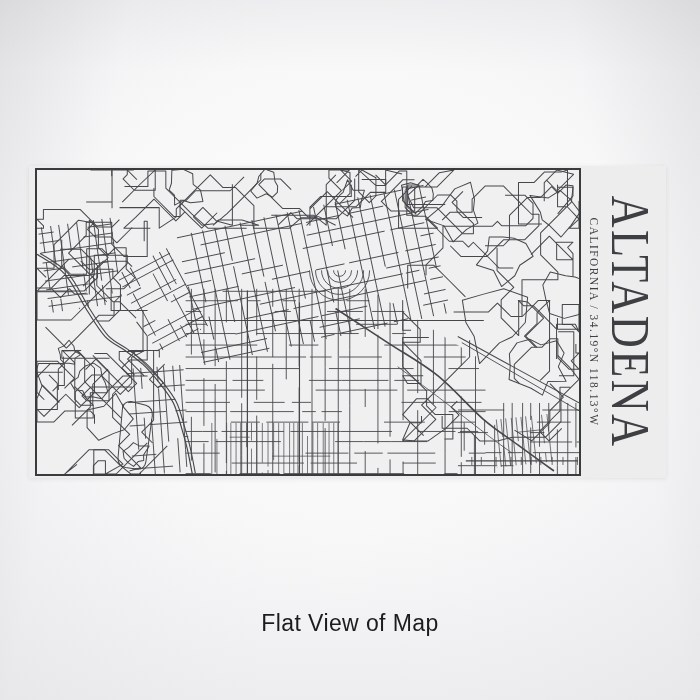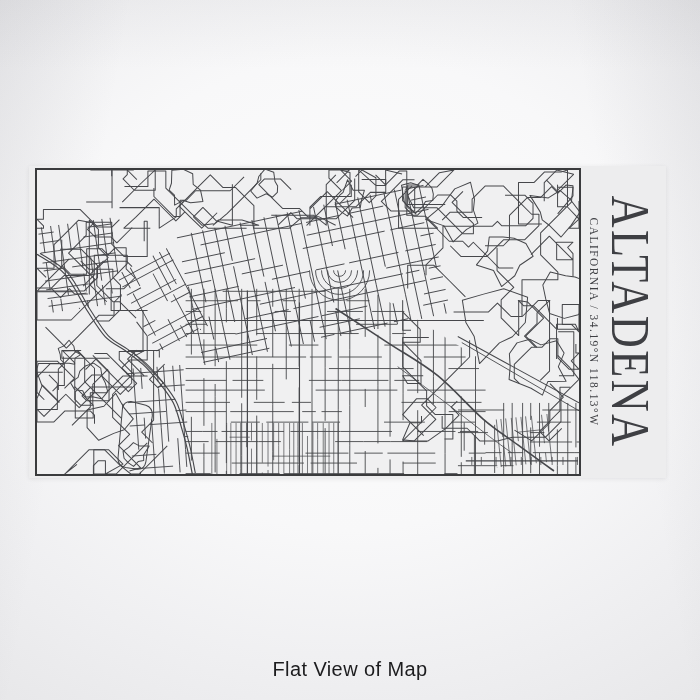--- a/index.html
+++ b/index.html
@@ -40,23 +40,22 @@
   .v-subtitle{
     position:absolute;left:7px;top:50%;
     writing-mode:vertical-rl;text-orientation:mixed;white-space:nowrap;
     transform:translateY(-50%) scaleY(0.95);
     font-family:"Liberation Serif","DejaVu Serif",serif;
     font-size:12px;line-height:1;letter-spacing:1.6px;
     color:var(--title-color,#3e3f43);
   }
   .caption{
     position:absolute;left:0;right:0;top:610px;text-align:center;
-    font-size:20px;letter-spacing:0.4px;
+    font-size:23px;letter-spacing:0.4px;
     color:var(--caption-color,#1c1c1e);
-    margin-top:48px;
   }
 </style>
 </head>
 <body>
 
 <div class="canvas">
   <div class="label">
     <div class="map-frame">
       <svg viewBox="0 0 541 303" preserveAspectRatio="none" xmlns="http://www.w3.org/2000/svg">
           <defs>

